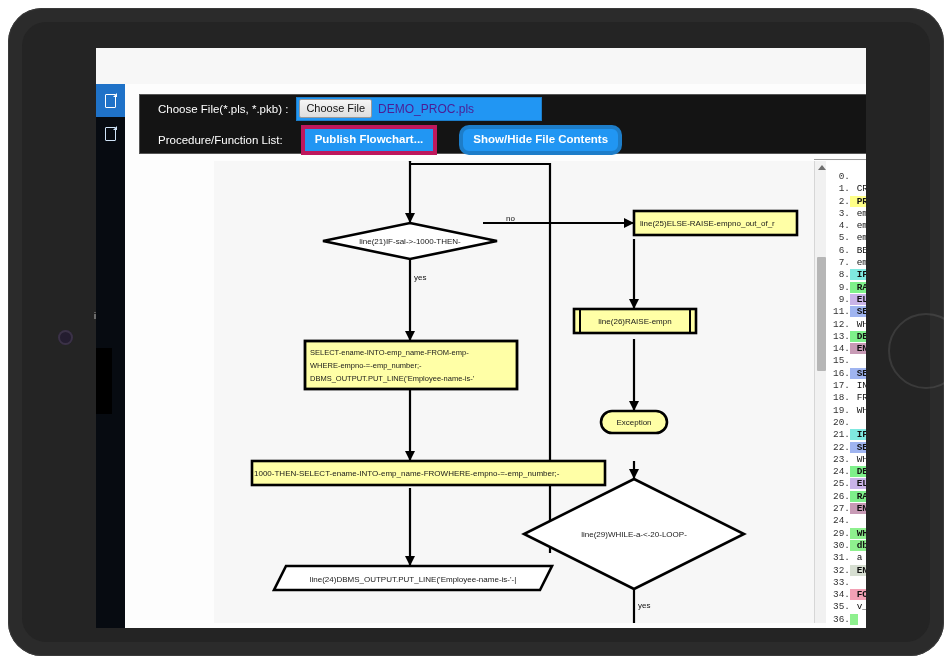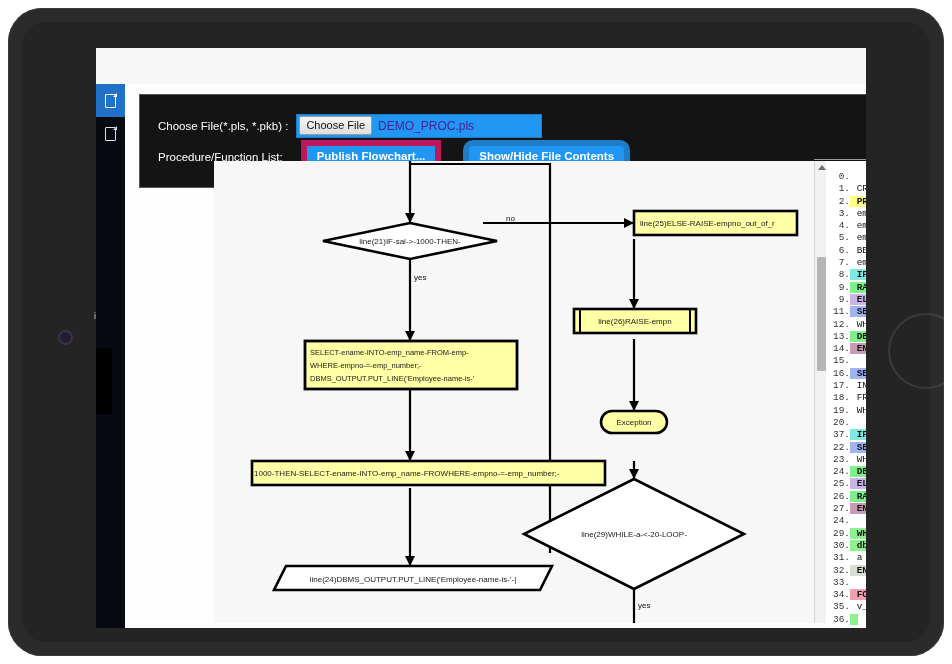--- a/index.html
+++ b/index.html
@@ -40,37 +40,37 @@
                  border-left:4px solid transparent;border-bottom:4px solid #cfe3f7;}
   .rail-item.active .doc-ico:before{border-color:#ffffff;}
   .rail-item.active .doc-ico:after{border-bottom-color:#ffffff;}
   #rail-shadow{position:absolute;left:0;top:264px;width:16px;height:66px;background:#000;}
 
   
   #content{position:absolute;left:29px;top:36px;width:741px;height:544px;background:#fdfdfd;}
 
   
   #ctrl{position:absolute;left:14px;top:10px;width:745px;background:#141414;
-        border:1px solid #555;padding:17px 0;}
+        border:1px solid #555;padding:0 0;}
   .ctrl-row{height:27px;display:flex;align-items:center;padding:0 4px;}
   .ctrl-row + .ctrl-row{margin-top:4px;}
   .ctrl-label{color:#ffffff;font-size:11.5px;margin-left:14px;margin-right:8px;white-space:nowrap;}
   .file-widget{display:flex;align-items:center;background:#2196f3;height:22px;width:244px;
                border:1px solid #1d7dc9;cursor:pointer;}
   .choose-btn{background:linear-gradient(#f6f6f6,#dedede);border:1px solid #9a9a9a;
               color:#111;font-size:11px;height:17px;line-height:17px;padding:0 6px;margin-left:2px;
               border-radius:2px;cursor:pointer;}
   .file-name{color:#4c1d95;font-size:12px;margin-left:6px;}
   .sel-widget{position:relative;background:#2196f3;border:1px solid #1d7dc9;height:22px;width:182px;
               display:flex;align-items:center;cursor:pointer;}
   .sel-text{color:#ffffff;font-size:11.5px;font-weight:bold;margin-left:7px;white-space:nowrap;
             overflow:hidden;}
   .sel-arrow{position:absolute;right:5px;top:7px;width:0;height:0;border-left:4px solid transparent;
              border-right:4px solid transparent;border-top:5px solid #ffffff;}
-  .btn-blue{background:#2196f3;border:6px solid #be185d;color:#fff;font-size:11.5px;font-weight:bold;
+  .btn-blue{background:#2196f3;border:4px solid #be185d;color:#fff;font-size:11.5px;font-weight:bold;
             height:22px;line-height:20px;padding:0 10px;margin-left:10px;cursor:pointer;}
   .btn-blue.plain{border-color:#1d7dc9;margin-left:22px;border-radius:10px;}
 
   
   #chart-panel{position:absolute;left:89px;top:77px;width:612px;height:462px;background:#f7f7f7;}
   #chart-svg{position:absolute;left:0;top:0;}
 
   .fc-text{font-family:"Liberation Sans",sans-serif;font-size:8px;fill:#1a1a1a;}
   .fc-text-sm{font-family:"Liberation Sans",sans-serif;font-size:7.5px;fill:#1a1a1a;}
   .edge-label{font-family:"Liberation Sans",sans-serif;font-size:8px;fill:#111;}
@@ -243,21 +243,21 @@
           <div class="code-line" style="top: 0px;"><span class="ln">11.</span><span class="ctext" style="background: rgb(159, 180, 240);"> SELECT ename</span></div>
           <div class="code-line plainline" style="top: 0px;"><span class="ln">12.</span><span class="ctext"> WHERE empno =</span></div>
           <div class="code-line" style="top: 0px;"><span class="ln">13.</span><span class="ctext" style="background: rgb(126, 240, 138);"> DBMS_OUTPUT.P</span></div>
           <div class="code-line" style="top: 0px;"><span class="ln">14.</span><span class="ctext" style="background: rgb(199, 154, 181);"> END IF;</span></div>
           <div class="code-line plainline" style="top: 0px;"><span class="ln">15.</span><span class="ctext"> </span></div>
           <div class="code-line" style="top: 0px;"><span class="ln">16.</span><span class="ctext" style="background: rgb(159, 180, 240);"> SELECT ename,</span></div>
           <div class="code-line plainline" style="top: 0px;"><span class="ln">17.</span><span class="ctext"> INTO l_ename,</span></div>
           <div class="code-line plainline" style="top: 0px;"><span class="ln">18.</span><span class="ctext"> FROM emp</span></div>
           <div class="code-line plainline" style="top: 0px;"><span class="ln">19.</span><span class="ctext"> WHERE sal&gt;100</span></div>
           <div class="code-line plainline" style="top: 0px;"><span class="ln">20.</span><span class="ctext"> </span></div>
-          <div class="code-line" style="top: 0px;"><span class="ln">37.</span><span class="ctext" style="background: rgb(127, 232, 224);"> IF sal &gt; 1000</span></div>
+          <div class="code-line" style="top: 0px;"><span class="ln">21.</span><span class="ctext" style="background: rgb(127, 232, 224);"> IF sal &gt; 1000</span></div>
           <div class="code-line" style="top: 0px;"><span class="ln">22.</span><span class="ctext" style="background: rgb(159, 180, 240);"> SELECT ename</span></div>
           <div class="code-line plainline" style="top: 0px;"><span class="ln">23.</span><span class="ctext"> WHERE empno =</span></div>
           <div class="code-line" style="top: 0px;"><span class="ln">24.</span><span class="ctext" style="background: rgb(126, 240, 138);"> DBMS_OUTPUT.P</span></div>
           <div class="code-line" style="top: 0px;"><span class="ln">25.</span><span class="ctext" style="background: rgb(201, 179, 232);"> ELSE</span></div>
           <div class="code-line" style="top: 0px;"><span class="ln">26.</span><span class="ctext" style="background: rgb(126, 240, 138);"> RAISE empno_o</span></div>
           <div class="code-line" style="top: 0px;"><span class="ln">27.</span><span class="ctext" style="background: rgb(199, 154, 181);"> END IF;</span></div>
           <div class="code-line plainline" style="top: 0px;"><span class="ln">24.</span><span class="ctext"> </span></div>
           <div class="code-line" style="top: 0px;"><span class="ln">29.</span><span class="ctext" style="background: rgb(142, 240, 142);"> WHILE a &lt; 20</span></div>
           <div class="code-line" style="top: 0px;"><span class="ln">30.</span><span class="ctext" style="background: rgb(142, 240, 142);"> dbms_output.p</span></div>
           <div class="code-line plainline" style="top: 0px;"><span class="ln">31.</span><span class="ctext"> a := a + 1;</span></div>

